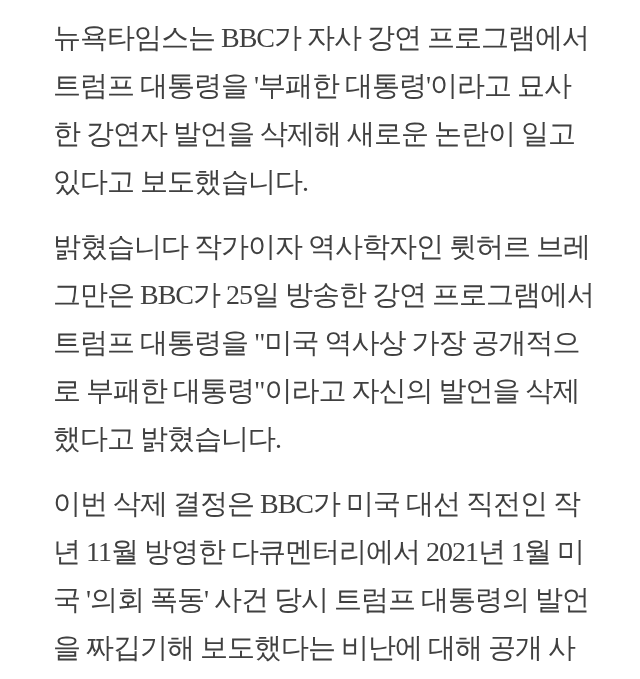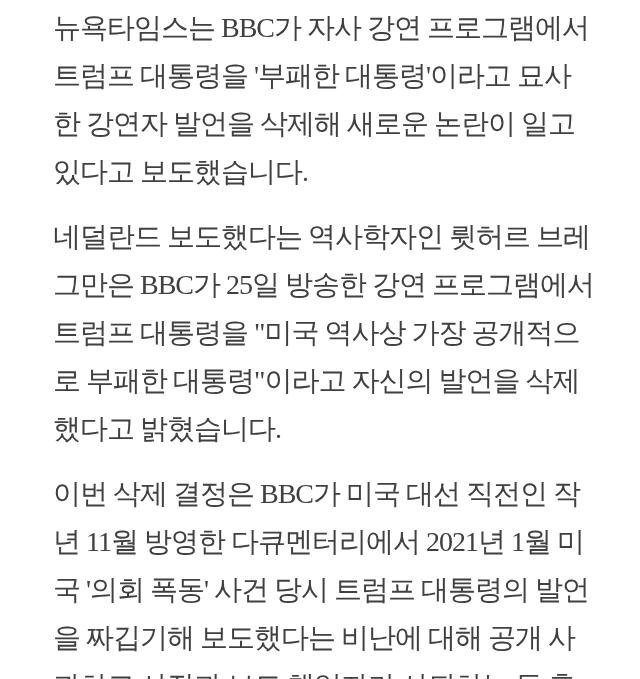--- a/index.html
+++ b/index.html
@@ -9,21 +9,21 @@
     }
     body {
       width: 640px;
       height: 679px;
       overflow: hidden;
       background: #ffffff;
     }
     .article-body {
       width: 640px;
       height: 679px;
-      padding: 4px 42px 0 53px;
+      padding: 14px 42px 0 53px;
       background: #ffffff;
       
       font-family: "Liberation Serif", "Liberation Sans", "DejaVu Sans", sans-serif;
       font-size: 28px;
       line-height: 48px;
       letter-spacing: -1px;
       color: #404040;
       text-align: left;
     }
     .article-paragraph {
@@ -33,15 +33,15 @@
     }
     .article-paragraph:last-child {
       margin-bottom: 0;
     }
   </style>
 </head>
 <body>
 
 <main class="article-body">
   <p class="article-paragraph">뉴욕타임스는 BBC가 자사 강연 프로그램에서 트럼프 대통령을 '부패한 대통령'이라고 묘사한 강연자 발언을 삭제해 새로운 논란이 일고 있다고 보도했습니다.</p>
-  <p class="article-paragraph">네덜란드 보도했다는 역사학자인 륏허르 브레그만은 BBC가 25일 방송한 강연 프로그램에서 트럼프 대통령을 "미국 역사상 가장 공개적으로 부패한 대통령"이라고 자신의 발언을 삭제했다고 밝혔습니다.</p>
+  <p class="article-paragraph">밝혔습니다 작가이자 역사학자인 륏허르 브레그만은 BBC가 25일 방송한 강연 프로그램에서 트럼프 대통령을 "미국 역사상 가장 공개적으로 부패한 대통령"이라고 자신의 발언을 삭제했다고 밝혔습니다.</p>
   <p class="article-paragraph">이번 삭제 결정은 BBC가 미국 대선 직전인 작년 11월 방영한 다큐멘터리에서 2021년 1월 미국 '의회 폭동' 사건 당시 트럼프 대통령의 발언을 짜깁기해 보도했다는 비난에 대해 공개 사과하고 사장과 보도 책임자가 사퇴하는 등 홍역을 치르고 있는 가운데 이뤄졌습니다.</p>
 </main>
 
 </body></html>

